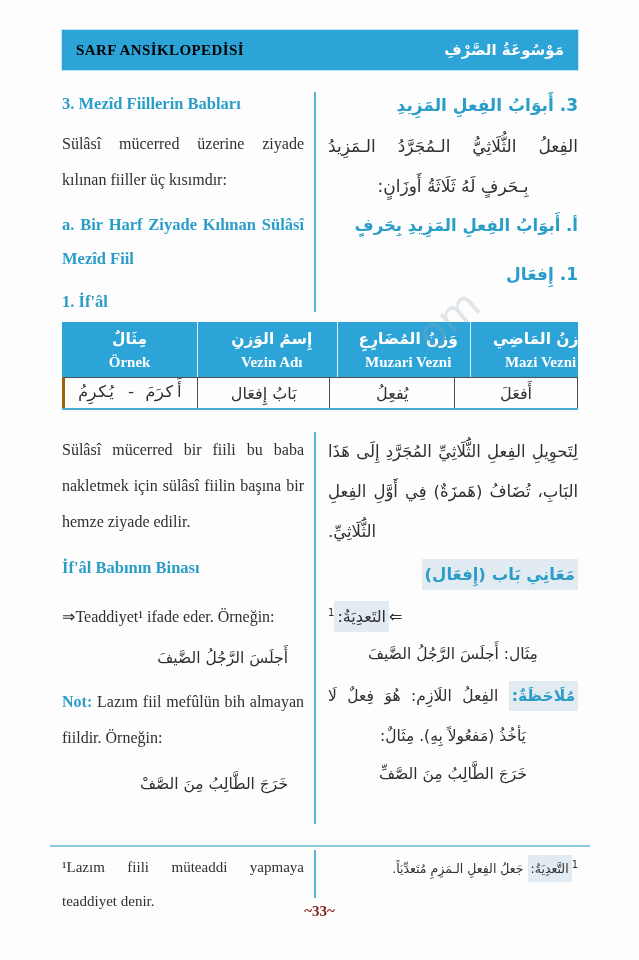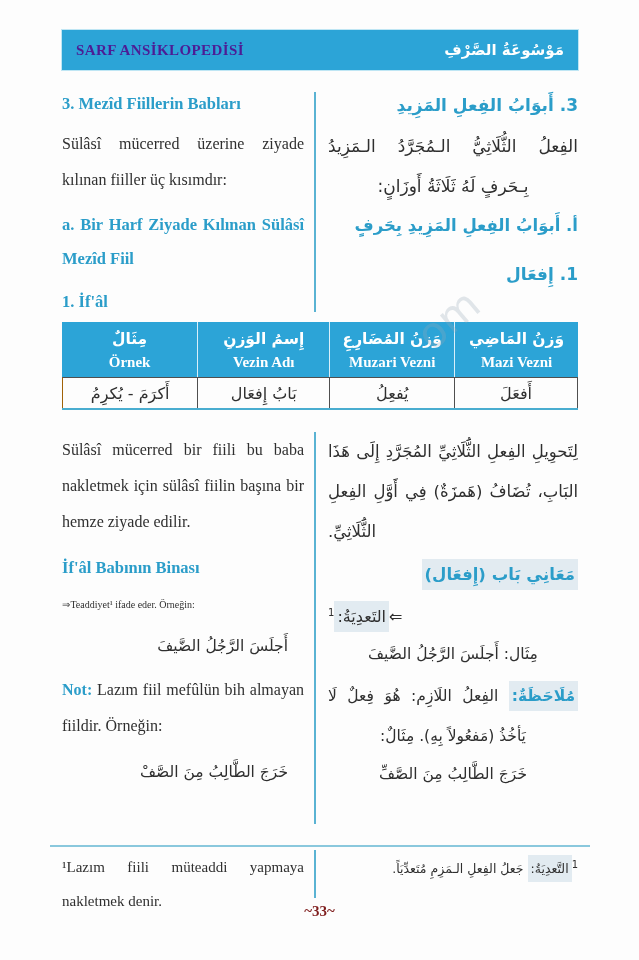--- a/index.html
+++ b/index.html
@@ -7,21 +7,21 @@
     position:relative; width:639px; height:960px; background:#fdfdfd;
     overflow:hidden; font-family:"Liberation Serif", serif; color:#2f2f2f;
   }
   
   .topbar {
     position:absolute; left:62px; top:30px; width:516px; height:40px;
     background:#2ca4d7; display:flex; justify-content:space-between;
     align-items:center; padding:0 14px; box-sizing:border-box;
     box-shadow:0 0 0 1px #bfe6f4;
   }
-  .topbar-latin { font-weight:bold; font-size:15px; letter-spacing:.4px; color:#4c1d95; }
+  .topbar-latin { font-weight:bold; font-size:15px; letter-spacing:.4px; color:#000000; }
   .topbar-arabic { font-family:"DejaVu Sans", sans-serif; direction:rtl;
     font-weight:bold; font-size:15px; color:#ffffff; }
   
   .teal { color:#2b9dc9; font-weight:bold; }
   .just { text-align:justify; }
   .ar { font-family:"DejaVu Sans", sans-serif; direction:rtl; }
   p, h3 { margin:0; }
   
   .cols { position:absolute; left:62px; width:516px; display:flex; box-sizing:border-box; }
   .col-left  { width:252px; flex:0 0 252px; padding-right:10px; box-sizing:border-box; }
@@ -35,39 +35,39 @@
   .tl-h2 { margin-top:10px; font-size:16.5px; line-height:34px; }
   .tl-h3 { margin-top:16px; font-size:16.5px; }
   
   .tr-h1 { font-size:17px; line-height:26px; text-align:right; }
   .tr-p  { margin-top:8px; font-size:17px; line-height:40px; text-align:justify; text-align-last:center; }
   .tr-h2 { margin-top:6px; font-size:16.5px; line-height:28px; }
   .tr-h3 { margin-top:24px; font-size:17px; text-align:right; }
   
   .ftable { position:absolute; left:62px; top:322px; width:516px; box-sizing:border-box; }
   .frow { display:flex; }
-  .fhead { background:#2ca4d7; color:#fff; }
+  .fhead { background:#2ca4d7; color:#fff;gap:8px; }
   .fcell { box-sizing:border-box; text-align:center; }
   .c1 { flex:0 0 26.4%; } .c2 { flex:0 0 25.6%; } .c3 { flex:0 0 24.2%; } .c4 { flex:0 0 23.8%; }
   .fhead .fcell { border-right:1px solid #d8effa; padding:4px 2px 5px; }
   .fhead .fcell:last-child { border-right:none; }
   .fh-ar { font-family:"DejaVu Sans", sans-serif; direction:rtl; font-weight:bold;
            font-size:15.5px; line-height:26px; }
   .fh-tr { font-weight:bold; font-size:15px; line-height:20px; }
   .fbody { border-bottom:2.5px solid #49add0; }
   .fbody .fcell {
     border-top:1px solid #4f4f4f; border-right:1px solid #4f4f4f;
     height:31px; line-height:31px; background:#fdfdfd;
   }
-  .fbody .fcell:first-child { border-left:1px solid #a16207; }
+  .fbody .fcell:first-child { border-left:3px solid #a16207;font-family:Liberation Mono, monospace; }
   .fb-ar { font-family:"DejaVu Sans", sans-serif; direction:rtl; font-size:16px; }
   
   .bl-p  { font-size:16px; line-height:36px; }
   .bl-h  { margin-top:16px; font-size:16.5px; line-height:24px; }
-  .bl-arrow { margin-top:12px; font-size:10px; line-height:26px; }
+  .bl-arrow { margin-top:24px; font-size:16px; line-height:26px; }
   .bl-ex { margin-top:12px; font-size:15.5px; line-height:32px; text-align:right; padding-right:16px; }
   .bl-note { margin-top:10px; font-size:16px; line-height:36px; }
   
   .br-p  { font-size:16.5px; line-height:40px; text-align:justify; text-align-last:left; }
   .br-h  { margin-top:8px; font-size:16.5px; line-height:30px; text-align:right; }
   .br-term-line { margin-top:8px; font-size:16px; line-height:30px; text-align:left; }
   .br-misal { margin-top:6px; font-size:15.5px; line-height:32px; text-align:center; }
   .br-note { margin-top:6px; font-size:15.5px; line-height:40px; text-align:justify; text-align-last:center; }
   .br-ex { margin-top:2px; font-size:15.5px; line-height:32px; text-align:center; }
   .hl { background:#e2ebf1; padding:6px 3px; }
@@ -154,21 +154,21 @@
       <h3 class="teal ar br-h"><span class="hl">مَعَانِي بَاب (إِفعَال)</span></h3>
       <p class="ar br-term-line"><span>⇐</span><span class="hl">التَعدِيَةُ:</span><sup>1</sup></p>
       <p class="ar br-misal">مِثَال: أَجلَسَ الرَّجُلُ الضَّيفَ</p>
       <p class="ar br-note"><span class="teal hl">مُلَاحَظَةٌ:</span><span> الفِعلُ اللَازِم: هُوَ فِعلٌ لَا يَأخُذُ (مَفعُولاً بِهِ). مِثَالٌ:</span></p>
       <p class="ar br-ex">خَرَجَ الطَّالِبُ مِنَ الصَّفِّ</p>
     </div>
   </div>
 
   <div class="fn-rule"></div>
   <div class="cols footnotes">
-    <div class="col-left fn-left">¹Lazım fiili müteaddi yapmaya nakletmek denir.</div>
+    <div class="col-left fn-left">¹Lazım fiili müteaddi yapmaya teaddiyet denir.</div>
     <div class="vdiv"></div>
     <div class="col-right fn-right"><sup>1</sup><span class="hl">التَّعدِيَةُ:</span><span> جَعلُ الفِعلِ الـمَزِمِ مُتَعدِّيَاً.</span></div>
   </div>
 
   <div class="watermark">om</div>
   <div class="pagenum">~33~</div>
 
 </div>
 
 </body></html>

